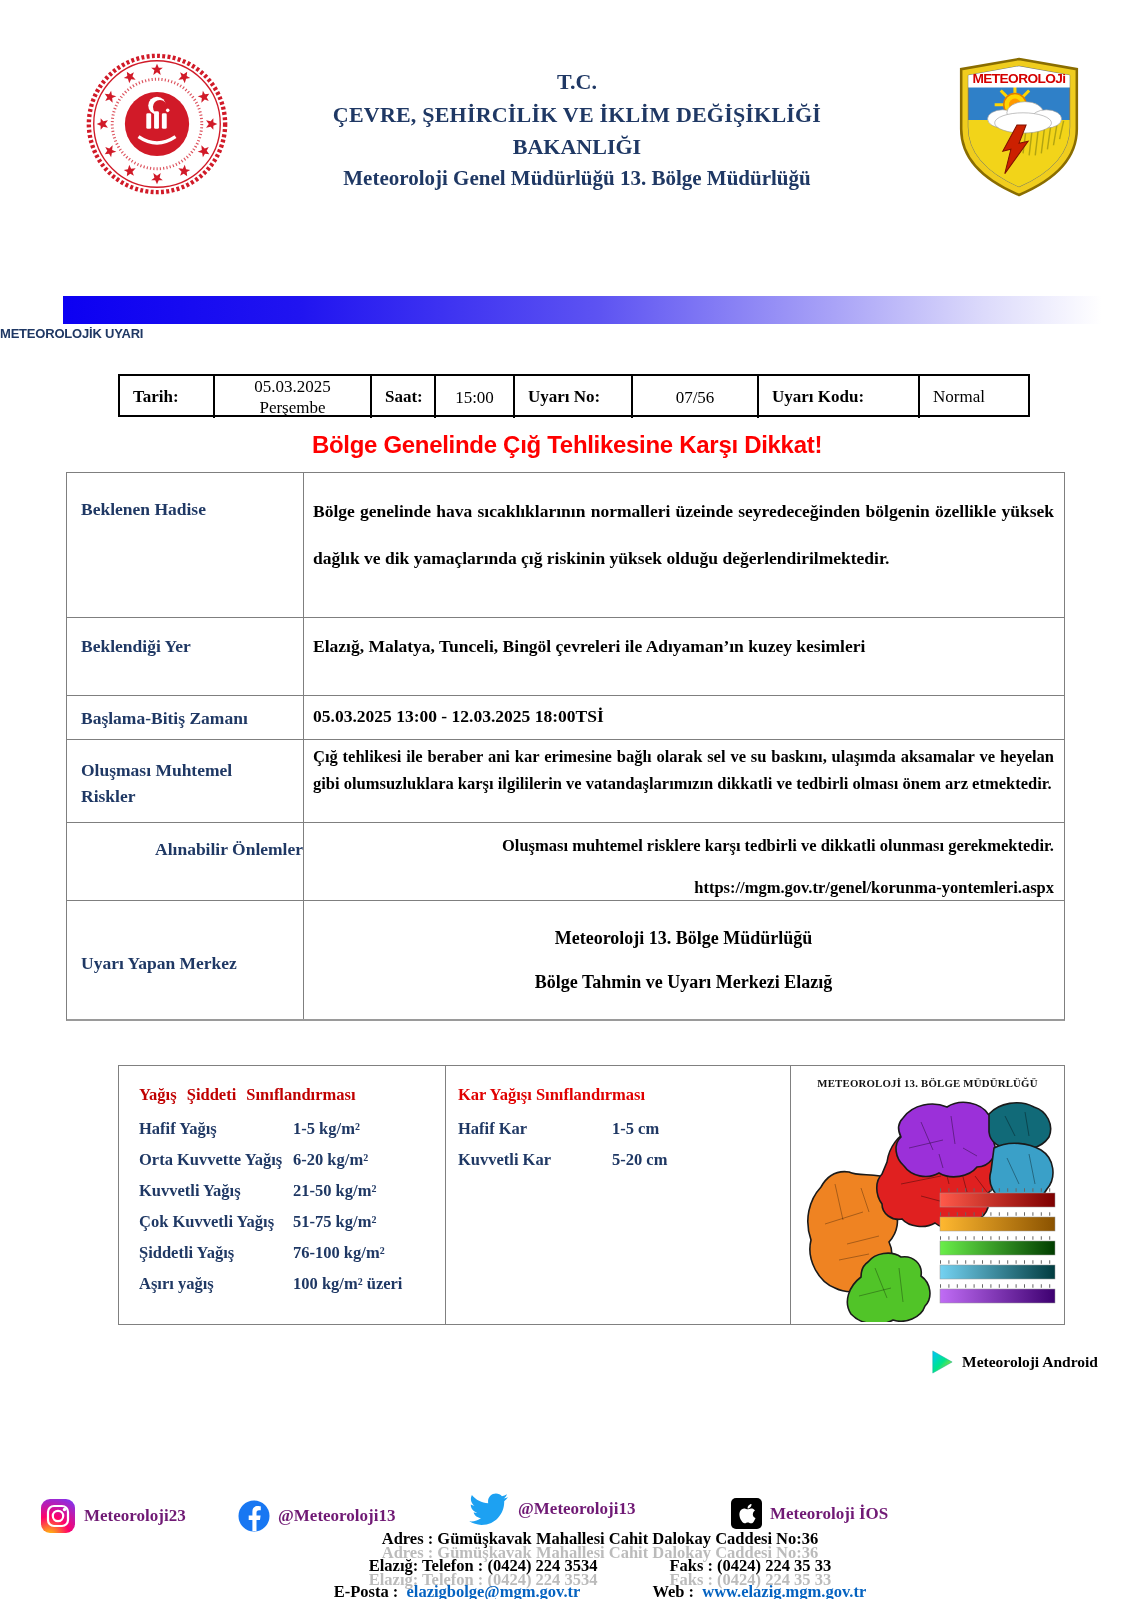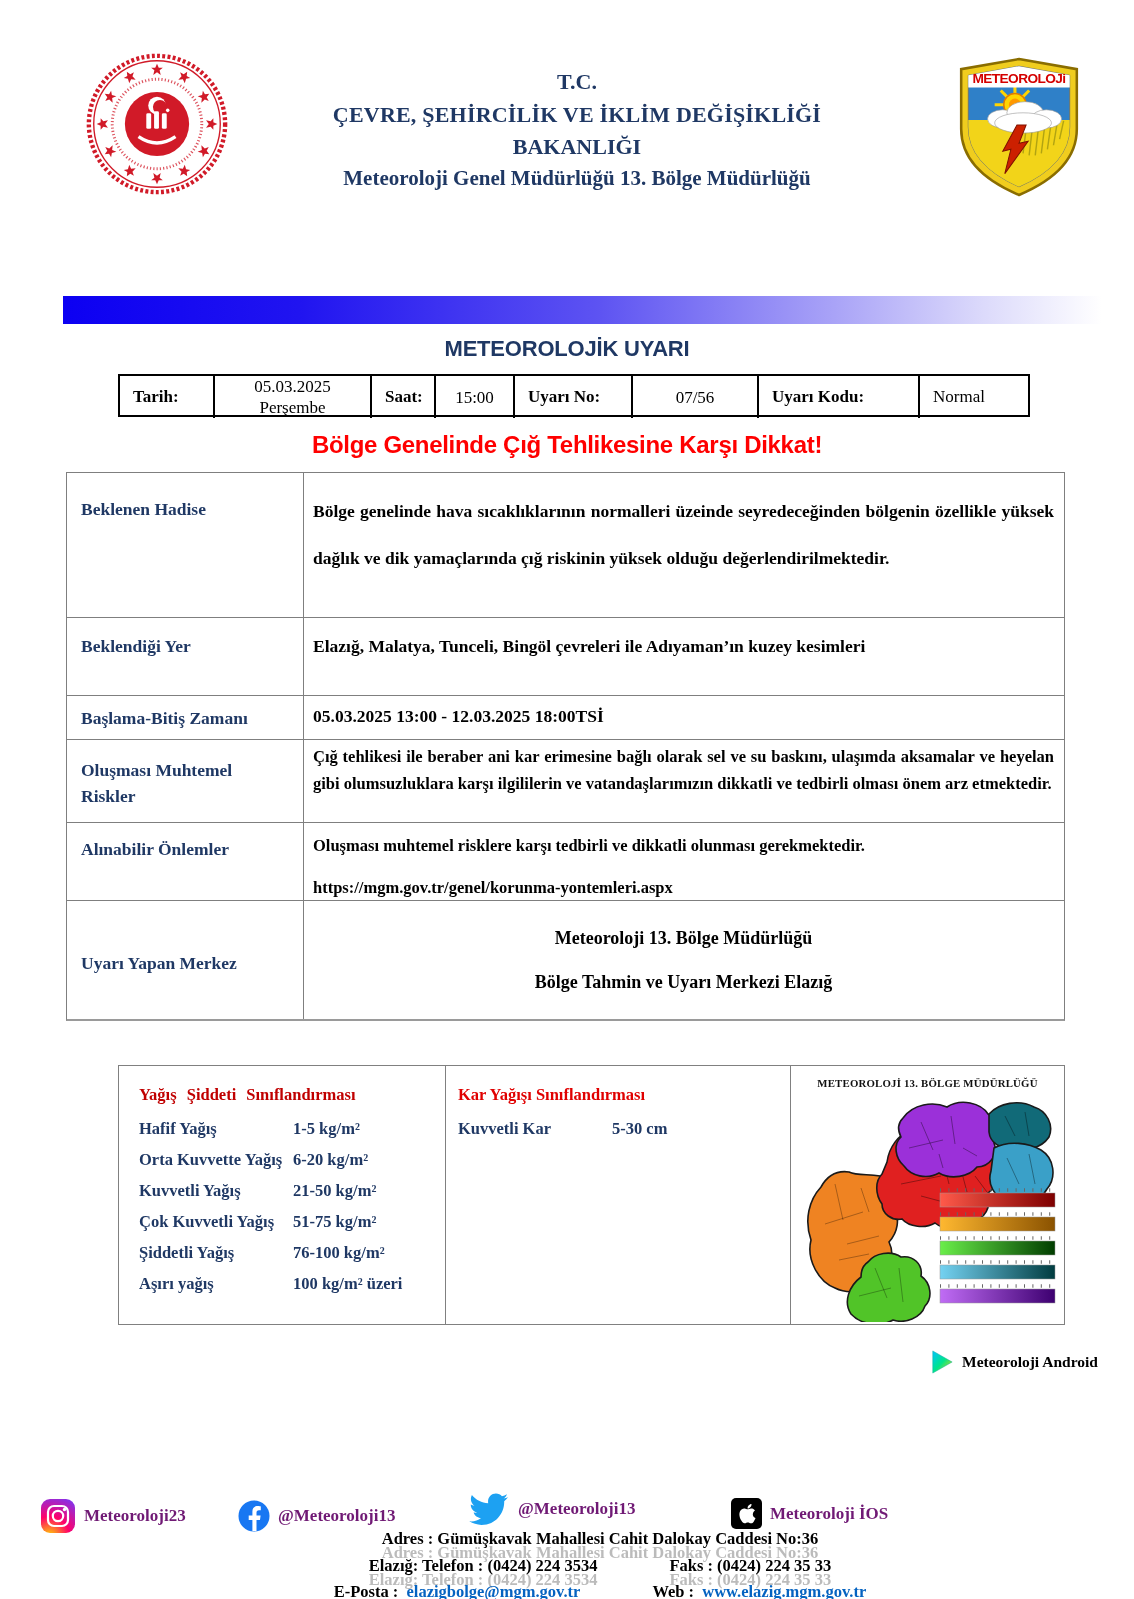--- a/index.html
+++ b/index.html
@@ -15,23 +15,23 @@
   .ht-l2{font-size:22px;line-height:32px;}
   .ht-l3{font-size:21px;line-height:31px;}
   .shield{position:absolute;left:952px;top:56px;width:134px;height:142px;}
 
   
   .blue-bar{position:absolute;left:63px;top:296px;width:1071px;height:28px;
             background:linear-gradient(90deg,#0c00f2 0%,#2014f0 22%,#5d53f2 50%,
                        #a9a3f7 72%,#dcdafb 86%,#ffffff 97%);}
 
   
-  .section-title{position:absolute;left:0;top:336px;width:100%;text-align:center;
+  .section-title{position:absolute;left:0;top:326px;width:100%;text-align:left;
                  color:#1f3864;font-family:"Liberation Sans",sans-serif;
-                 font-weight:bold;font-size:22px;letter-spacing:-.2px;}
+                 font-weight:bold;font-size:13px;letter-spacing:-.2px;}
 
   
   .info-table{position:absolute;left:118px;top:374px;width:912px;height:43px;
               display:grid;grid-template-columns:93px 157px 64px 79px 118px 126px 161px 114px;
               border:2px solid #000;box-sizing:border-box;}
   .info-cell{border-left:2px solid #000;display:flex;align-items:center;font-size:17px;
              box-sizing:border-box;}
   .info-cell:first-child{border-left:none;}
   .ic-label{font-weight:bold;padding-left:13px;}
   .ic-center{justify-content:center;text-align:center;line-height:21px;}
@@ -51,21 +51,21 @@
           font-weight:bold;font-size:17.5px;padding-left:14px;box-sizing:border-box;line-height:24px;}
   .mval{flex:1;box-sizing:border-box;padding:0 10px 0 9px;font-weight:bold;color:#000;}
   .r1{height:145px;} .r1 .mlabel{padding-top:24px;}
   .r1 .mval{font-size:17.5px;line-height:47px;text-align:justify;padding-top:15px;}
   .r2{height:78px;} .r2 .mlabel{padding-top:16px;}
   .r2 .mval{font-size:17.5px;padding-top:18px;}
   .r3{height:44px;} .r3 .mlabel{padding-top:10px;}
   .r3 .mval{font-size:17.5px;padding-top:10px;}
   .r4{height:83px;} .r4 .mlabel{padding-top:17px;line-height:26px;padding-right:30px;}
   .r4 .mval{font-size:16.5px;line-height:27px;text-align:justify;padding-top:3px;}
-  .r5{height:78px;} .r5 .mlabel{padding-top:14px;}
+  .r5{height:78px;text-align:right;} .r5 .mlabel{padding-top:14px;}
   .r5 .mval{font-size:16.5px;padding-top:13px;}
   .r5 .mlink{display:block;margin-top:22px;color:#000;text-decoration:none;font-weight:bold;}
   .r6{height:118px;} .r6 .mlabel{padding-top:50px;}
   .r6 .mval{text-align:center;font-size:18px;}
   .r6 .c1{margin-top:27px;} .r6 .c2{margin-top:23px;}
 
   
   .class-box{position:absolute;left:118px;top:1065px;width:947px;height:260px;
              border:1px solid #808080;display:flex;box-sizing:border-box;background:#fff;}
   .cb-col{box-sizing:border-box;}
@@ -263,22 +263,26 @@
       </div>
       <div class="citem">
         <span class="cname">Aşırı yağış</span>
         <span class="cvalue">100 kg/m² üzeri</span>
       </div>
     </div>
 
     <div class="cb-col cb-snow">
       <div class="ctitle ctitle-snow">Kar Yağışı Sınıflandırması</div>
       <div class="citem">
+        <span class="cname">Hafif Kar</span>
+        <span class="cvalue">1-5 cm</span>
+      </div>
+      <div class="citem">
         <span class="cname">Kuvvetli Kar</span>
-        <span class="cvalue">5-30 cm</span>
+        <span class="cvalue">5-20 cm</span>
       </div>
     </div>
 
     <div class="cb-col cb-map">
       <div class="map-title">METEOROLOJİ 13. BÖLGE MÜDÜRLÜĞÜ</div>
       <svg class="map-svg" viewBox="0 0 273 230">
         <defs>
           <linearGradient id="gr-red" x1="0" y1="0" x2="1" y2="0">
             <stop offset="0" stop-color="#ff5a4a"></stop>
               <stop offset="1" stop-color="#7e0000"></stop>

